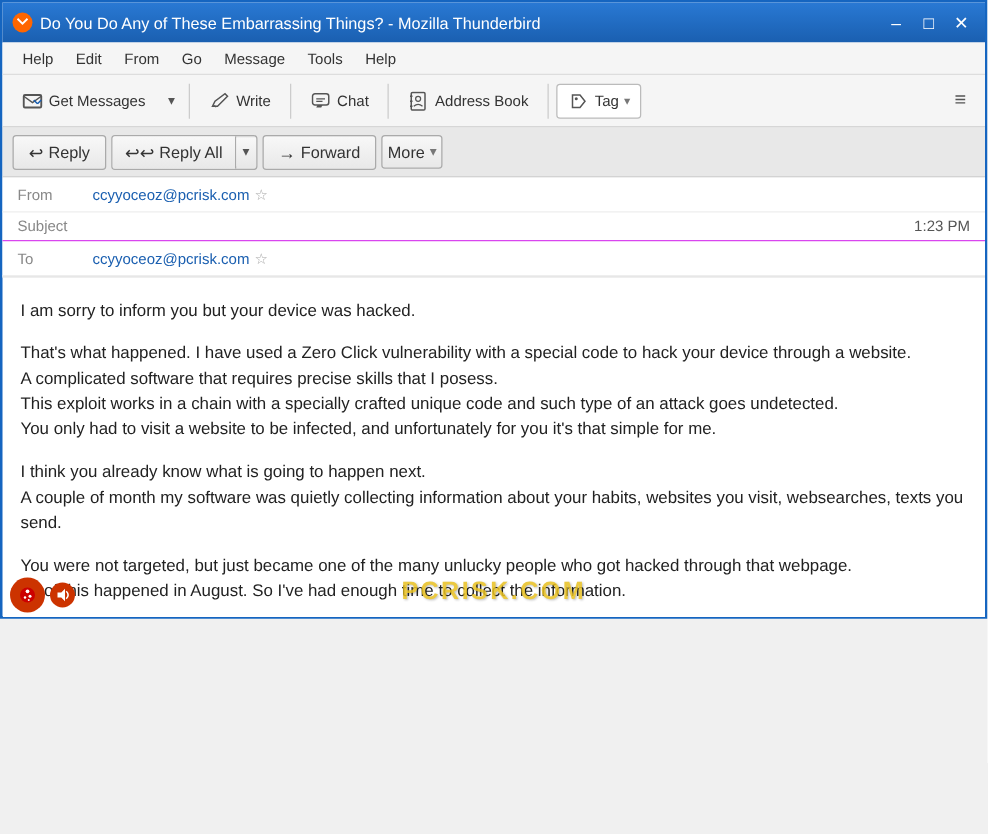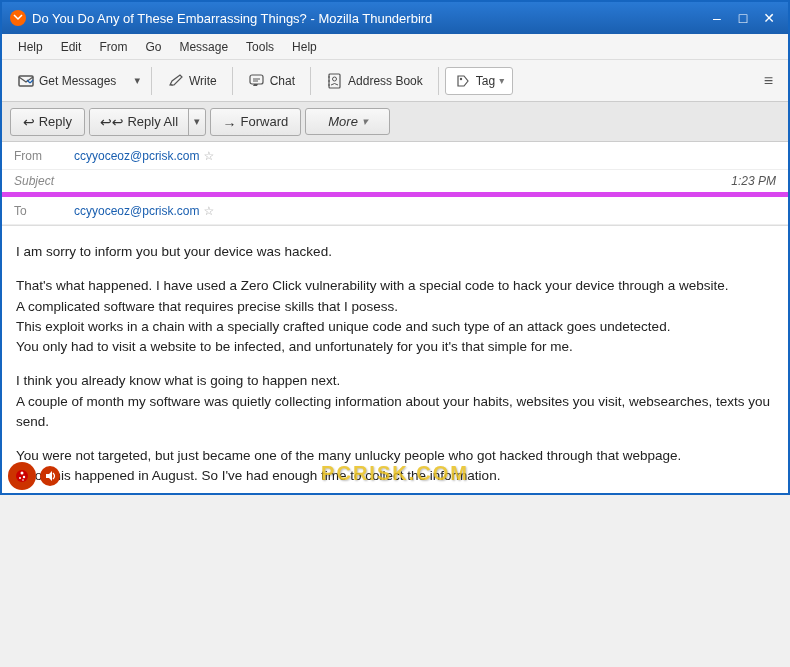--- a/index.html
+++ b/index.html
@@ -223,29 +223,28 @@
       padding: 5px 5px;
       background: linear-gradient(to bottom, #f8f8f8, #e8e8e8);
       font-size: 11px;
       color: #555;
     }
 
     .action-more {
       display: flex;
       align-items: center;
       gap: 4px;
-      padding: 5px 22px;
+      padding: 5px 4px;
       border: 1px solid #aaa;
       border-radius: 3px;
       cursor: pointer;
       background: linear-gradient(to bottom, #f8f8f8, #e8e8e8);
       font-size: 13px;
       color: #333;
       font-weight: 500;
-      font-style: italic;
     }
 
     
     .email-header {
       background: #fff;
       border-bottom: 1px solid #ddd;
       padding: 0;
       flex-shrink: 0;
     }
 
@@ -280,22 +279,21 @@
     .star-icon {
       color: #aaa;
       font-size: 12px;
       cursor: pointer;
     }
 
     .subject-row {
       display: flex;
       align-items: flex-end;
       padding: 4px 12px;
-      border-bottom: 5px solid #d946ef;
-      font-style: italic;
+      border-bottom: 1px solid #d946ef;
     }
 
     .subject-label {
       color: #888;
       width: 60px;
       flex-shrink: 0;
       font-size: 12px;
     }
 
     .subject-value {

